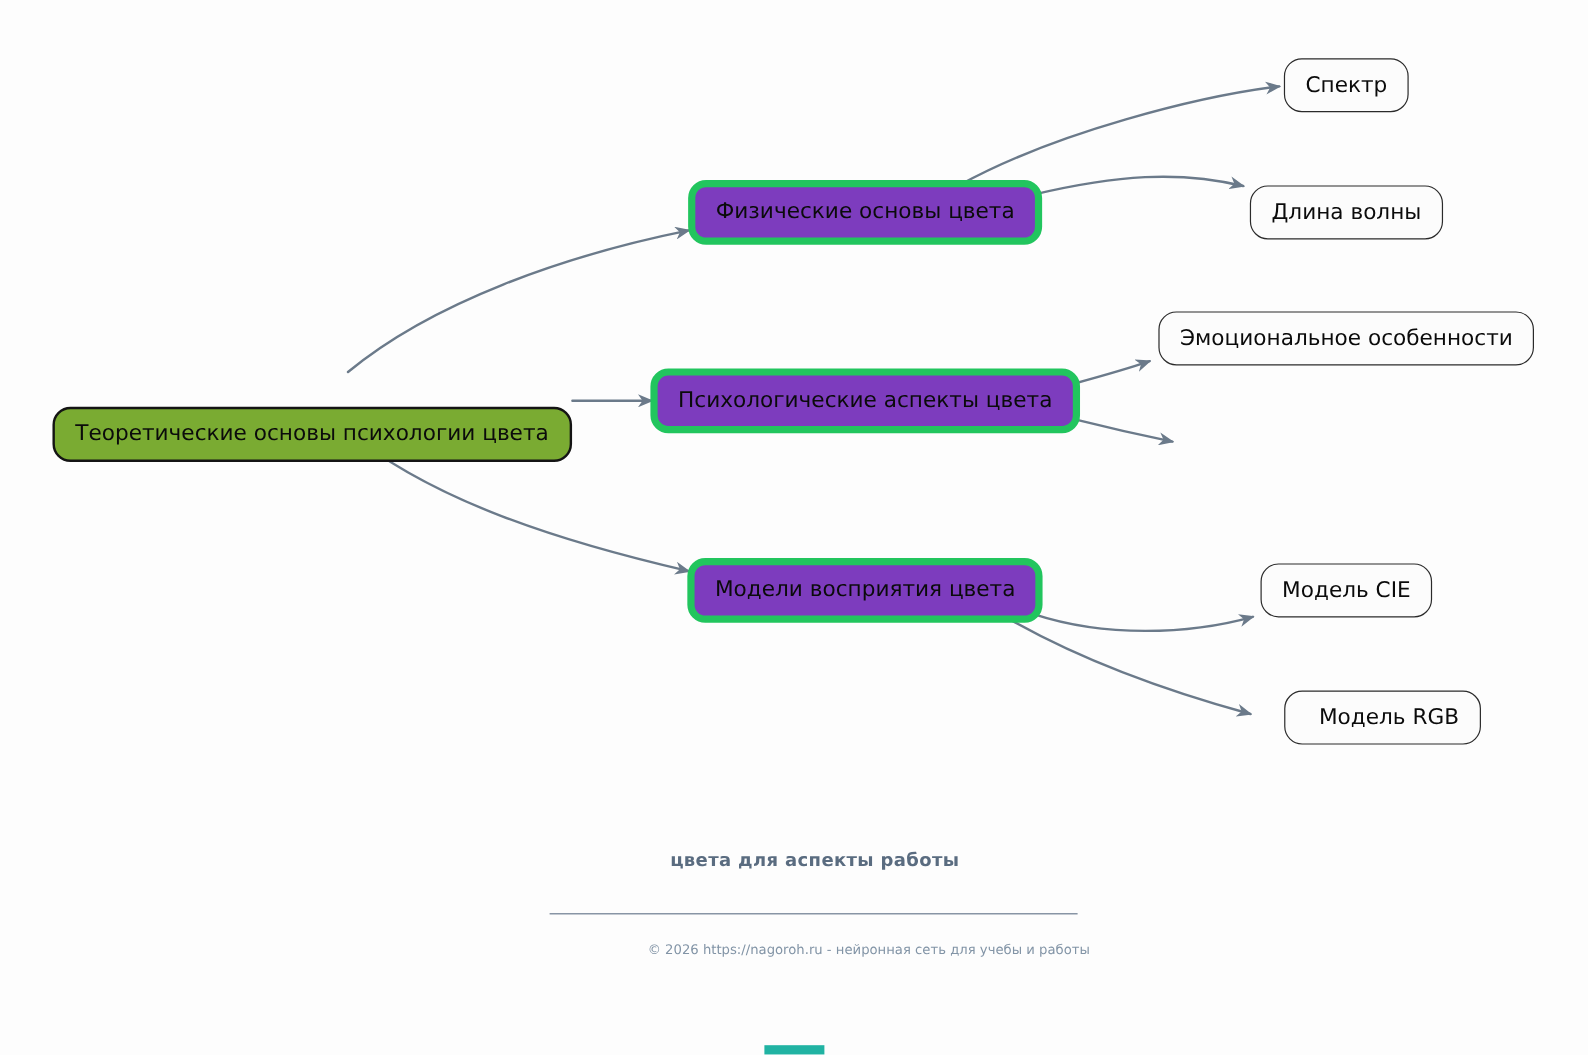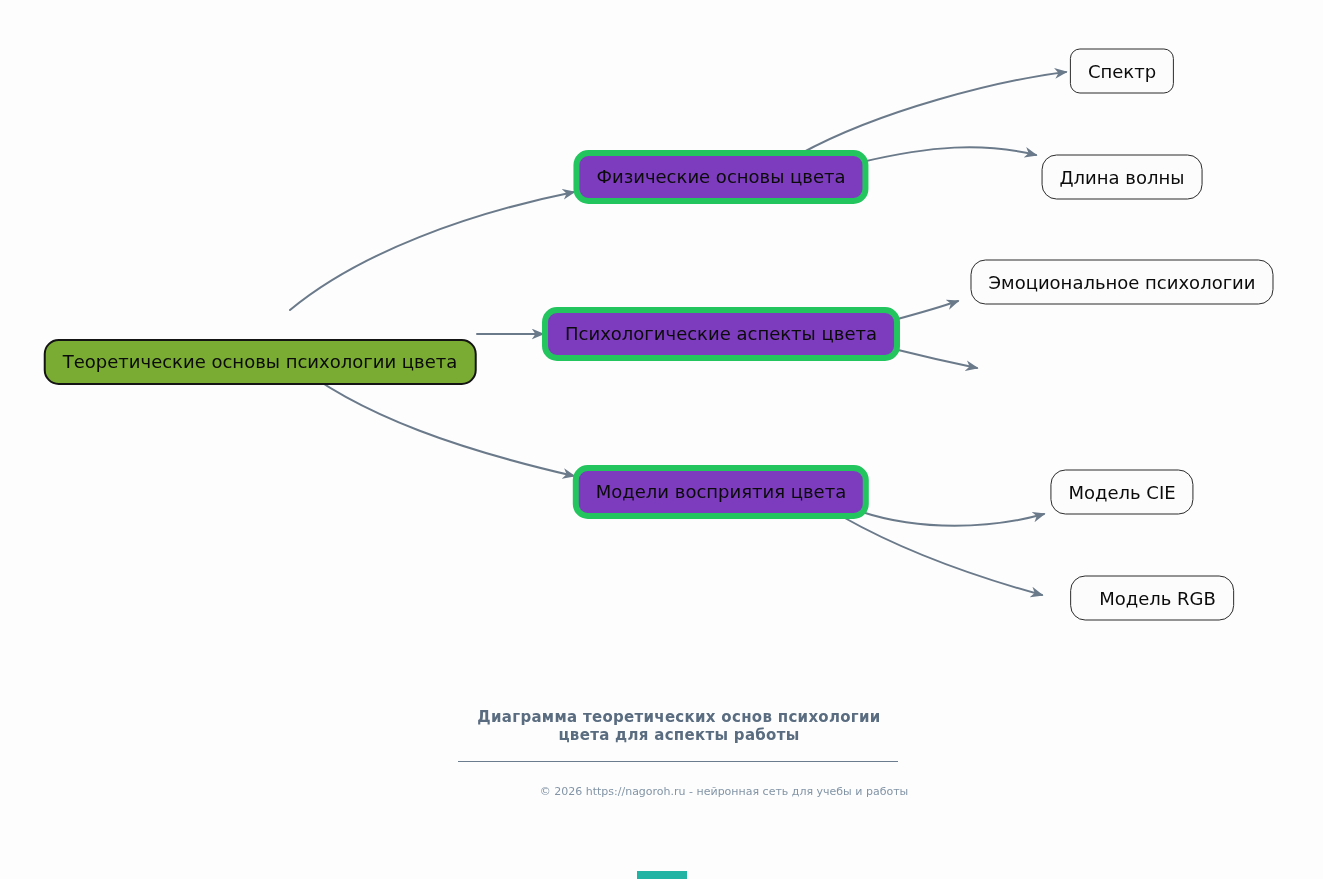--- a/index.html
+++ b/index.html
@@ -92,28 +92,27 @@
     <path class="edge" d="M 862 512 C 920 531, 990 529, 1044 514" marker-end="url(#arrow)"></path>
     <path class="edge" d="M 843 517 C 905 552, 980 578, 1042 595" marker-end="url(#arrow)"></path>
   </svg>
 
   <div class="node root" style="left:260px;top:334px;">Теоретические основы психологии цвета</div>
 
   <div class="node branch" style="left:721px;top:177px;">Физические основы цвета</div>
   <div class="node branch" style="left:721px;top:334px;">Психологические аспекты цвета</div>
   <div class="node branch" style="left:721px;top:492px;">Модели восприятия цвета</div>
 
-  <div class="node leaf" style="left:1122px;top:71px;border-radius:10px;">Спектр</div>
+  <div class="node leaf" style="left:1122px;top:71px;">Спектр</div>
   <div class="node leaf" style="left:1122px;top:177px;">Длина волны</div>
-  <div class="node leaf" style="left:1122px;top:282px;">Эмоциональное психологии</div>
+  <div class="node leaf" style="left:1122px;top:282px;">Эмоциональное особенности</div>
   <div class="node leaf" style="left:1122px;top:492px;">Модель CIE</div>
   <div class="node leaf" style="left:1152px;top:598px;padding-left:28px;">Модель RGB</div>
 
   <div class="footer-title">
-    <div>Диаграмма теоретических основ психологии</div>
     <div>цвета для аспекты работы</div>
   </div>
 
   <div class="divider"></div>
 
   <div class="copyright">© 2026 https://nagoroh.ru - нейронная сеть для учебы и работы</div>
 
   <div class="bottom-indicator"></div>
 
 </div>

